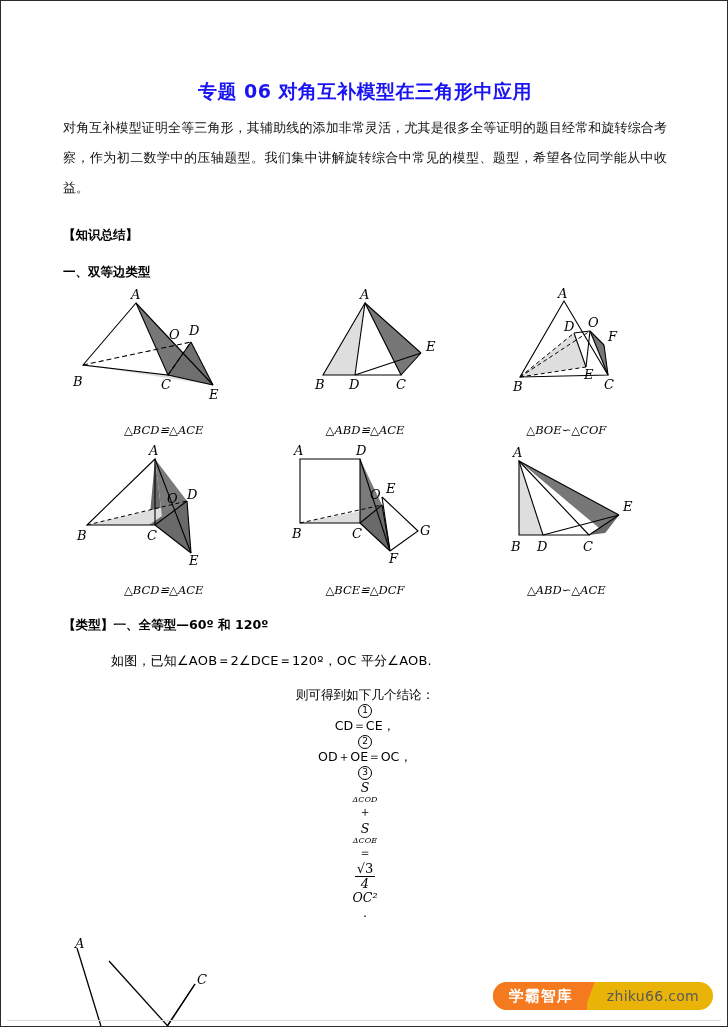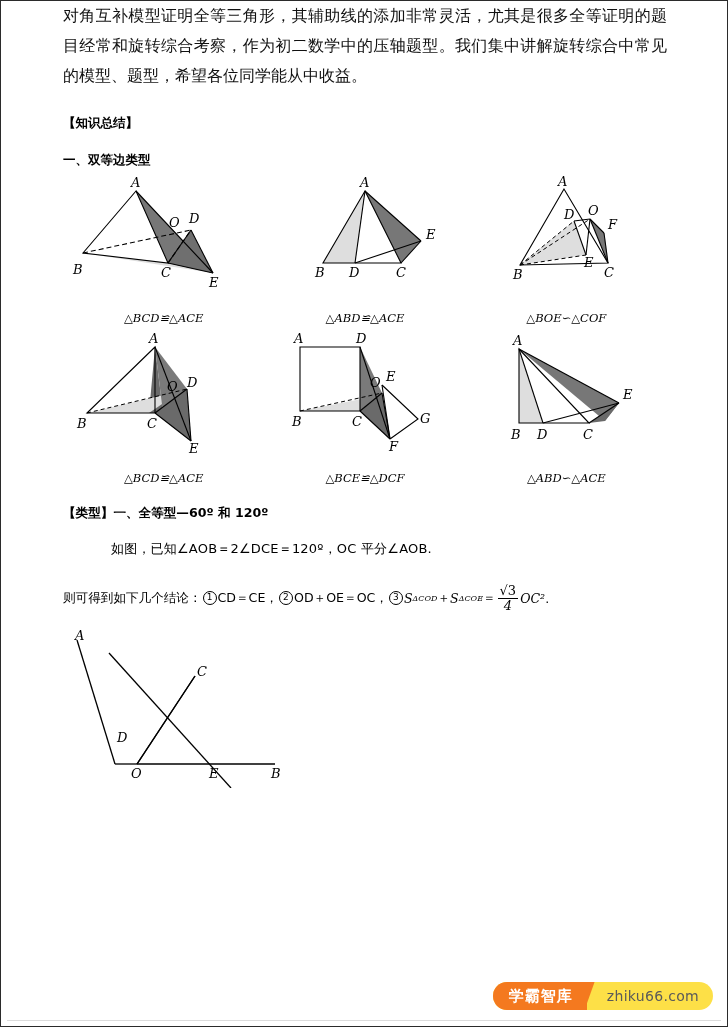--- a/index.html
+++ b/index.html
@@ -38,48 +38,49 @@
   }
 
   
   .bracket-head {
     font-weight: bold;
     font-size: 12.5px;
     color: #000;
     margin-top: 24px;
   }
   .para {
-    font-size: 16px;
+    font-size: 13px;
     color: #111;
     line-height: 30px;
-    margin-top: 0;
+    margin-top: 8px;
     text-align: justify;
   }
   .subhead {
     font-weight: bold;
     font-size: 12.5px;
     margin-top: 20px;
   }
   .typeline {
     font-size: 12.6px;
     font-weight: bold;
     margin-top: 20px;
   }
   .qline {
     font-size: 13px;
     margin-top: 18px;
     letter-spacing: 0.2px;
     margin-left: 48px;
   }
   .concline {
     font-size: 12.6px;
-    margin-top: 26px;
+    margin-top: 17px;
     display: flex;
     align-items: center;
     flex-wrap: wrap;
+    flex-direction: column;
   }
   .circnum {
     display: inline-block;
     border: 1px solid #000;
     border-radius: 50%;
     width: 12px;
     height: 12px;
     line-height: 11px;
     text-align: center;
     font-size: 9px;
@@ -128,21 +129,21 @@
 
   
   #watermark {
     position: absolute;
     right: 14px;
     bottom: 16px;
     display: flex;
     align-items: center;
     height: 28px;
     border-radius: 14px;
-    background: #fde047;
+    background: #eab308;
     overflow: hidden;
   }
   #wm-badge {
     background: #f4791f;
     color: #ffffff;
     font-weight: bold;
     font-size: 15px;
     padding: 4px 14px 4px 16px;
     height: 100%;
     display: flex;
@@ -172,20 +173,21 @@
     height: 1px;
     background: #dcdcdc;
   }
 </style>
 </head>
 <body>
 
 <div id="page">
   <div class="doc">
 
+    <div class="title">专题 06 对角互补模型在三角形中应用</div>
 
     <div class="para">对角互补模型证明全等三角形，其辅助线的添加非常灵活，尤其是很多全等证明的题目经常和旋转综合考察，作为初二数学中的压轴题型。我们集中讲解旋转综合中常见的模型、题型，希望各位同学能从中收益。</div>
 
     <div class="bracket-head">【知识总结】</div>
     <div class="subhead">一、双等边类型</div>
 
     <div class="figrow">
 
       <div class="figcell">
         <svg width="200" height="118" viewBox="0 0 200 118">

